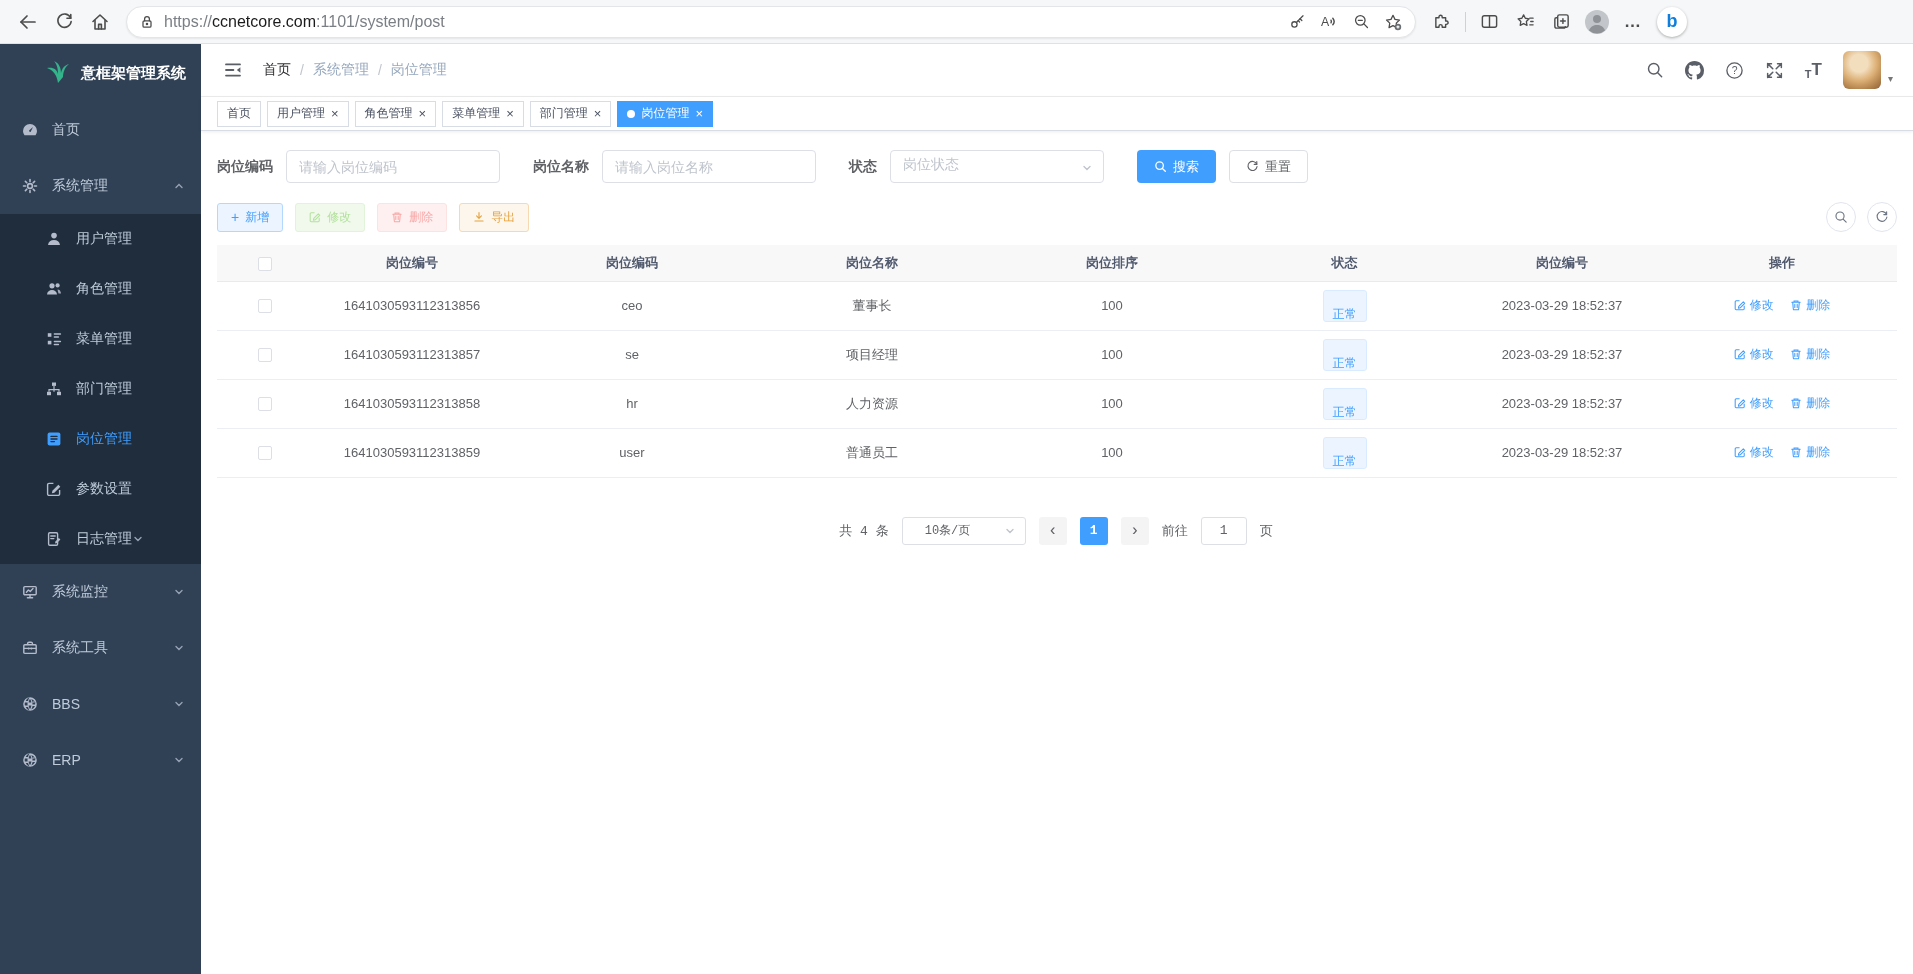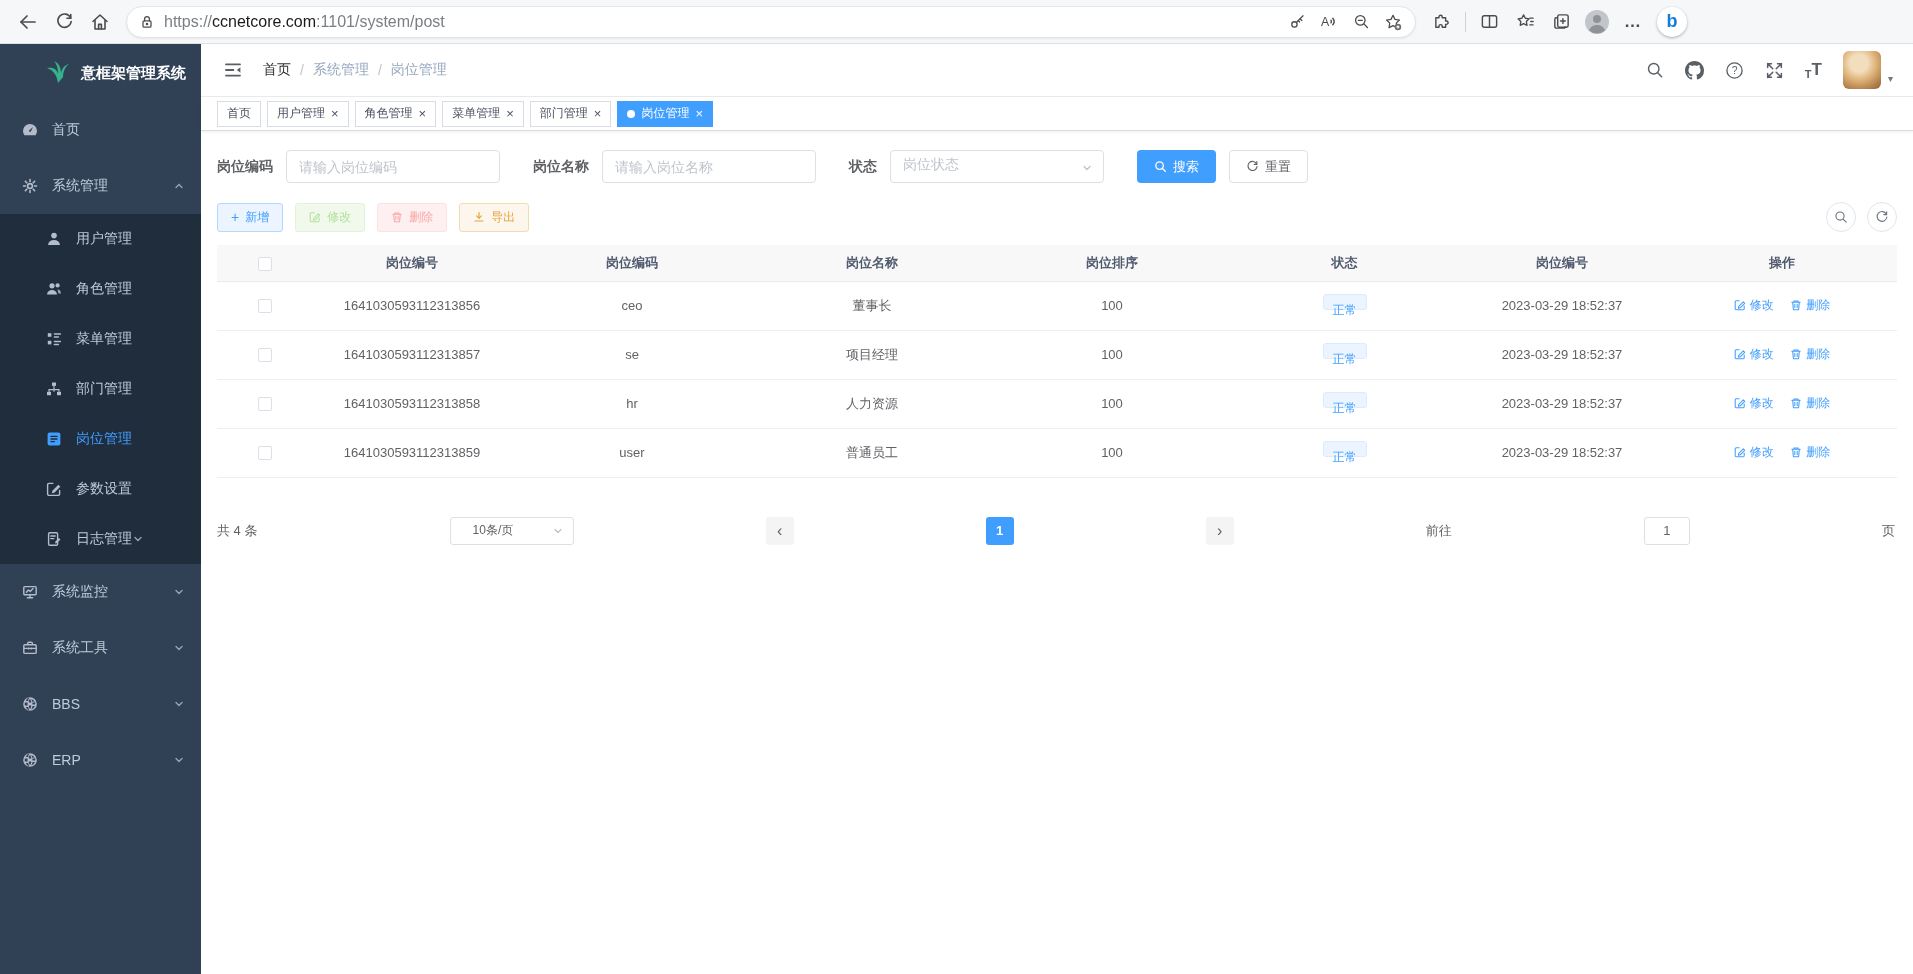--- a/index.html
+++ b/index.html
@@ -94,26 +94,26 @@
   .circle-btn { width:30px; height:30px; border-radius:50%; border:1px solid #e2e5ee; background:#fff;
                 display:flex; align-items:center; justify-content:center; color:#6b7280; cursor:pointer; }
 
   table { width:100%; border-collapse:collapse; table-layout:fixed; }
   thead th { background:#f8f8f9; color:#515a6e; font-size:13px; font-weight:bold; height:36px;
              border-bottom:1px solid #e8eaec; text-align:center; }
   tbody td { height:49px; font-size:13px; color:#606266; text-align:center; border-bottom:1px solid #ebeef5; }
   .cb { width:14px; height:14px; border:1px solid #dcdfe6; border-radius:2px; display:inline-block;
         background:#fff; vertical-align:middle; cursor:pointer; }
   .statustag { display:inline-block; background:#ecf5ff; border:1px solid #d9ecff; color:#409eff;
-               font-size:12px; height:16px; line-height:22px; padding:4px 9px; border-radius:3px; }
+               font-size:12px; height:32px; line-height:22px; padding:12px 9px; border-radius:3px; }
   .rowact { color:#409eff; font-size:12px; display:inline-flex; align-items:center; gap:4px; cursor:pointer; }
   .rowact + .rowact { margin-left:13px; }
 
-  .pager { display:flex; align-items:center; justify-content:space-between; margin-top:39px; gap:13px;
-           font-size:13px; color:#606266; padding-right:2px; }
+  .pager { display:flex; align-items:center; justify-content:center; margin-top:39px; gap:13px;
+           font-size:13px; color:#606266; padding-right:2px;font-family:Liberation Mono, monospace; }
   .psel { width:124px; height:28px; border:1px solid #dcdfe6; border-radius:3px; background:#fff;
           display:flex; align-items:center; justify-content:space-between; padding:0 9px 0 22px;
           font-size:12px; color:#606266; cursor:pointer; }
   .pbtn { width:28px; height:28px; border-radius:3px; background:#f4f4f5; color:#606266;
           display:flex; align-items:center; justify-content:center; font-size:16px; cursor:pointer; }
   .pcur { width:28px; height:28px; border-radius:3px; background:#409eff; color:#fff;
           display:flex; align-items:center; justify-content:center; font-size:13px; font-weight:bold; cursor:pointer; }
   .pgoto { width:46px; height:28px; border:1px solid #dcdfe6; border-radius:3px; text-align:center;
            font-size:13px; color:#606266; outline:none; font-family:inherit; }
 </style>

